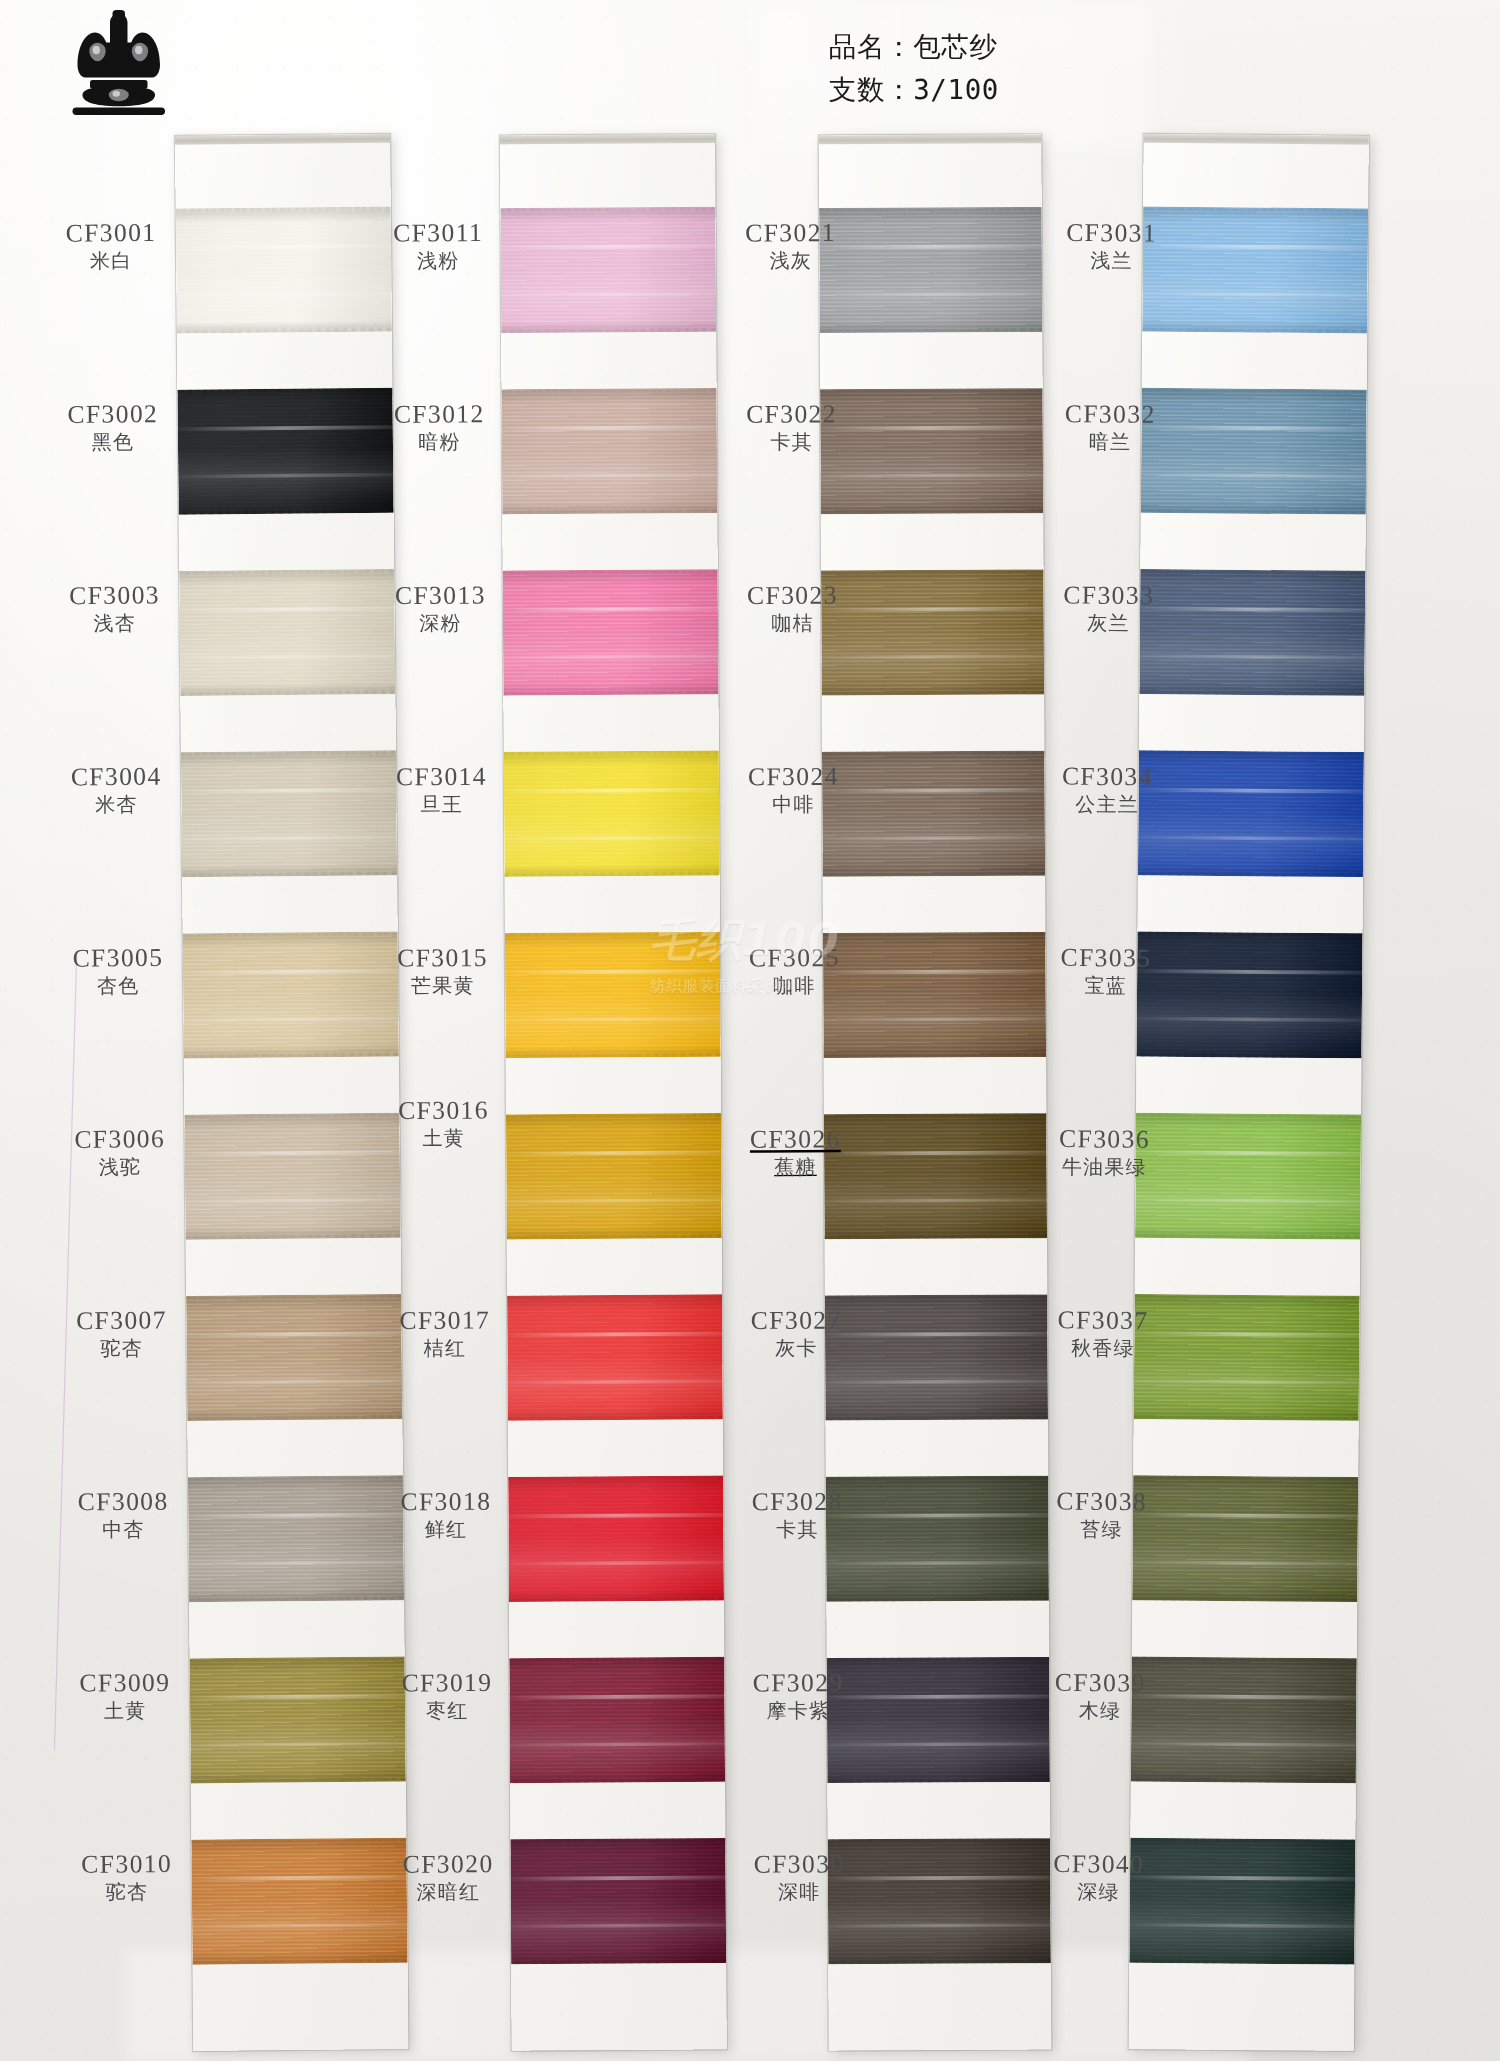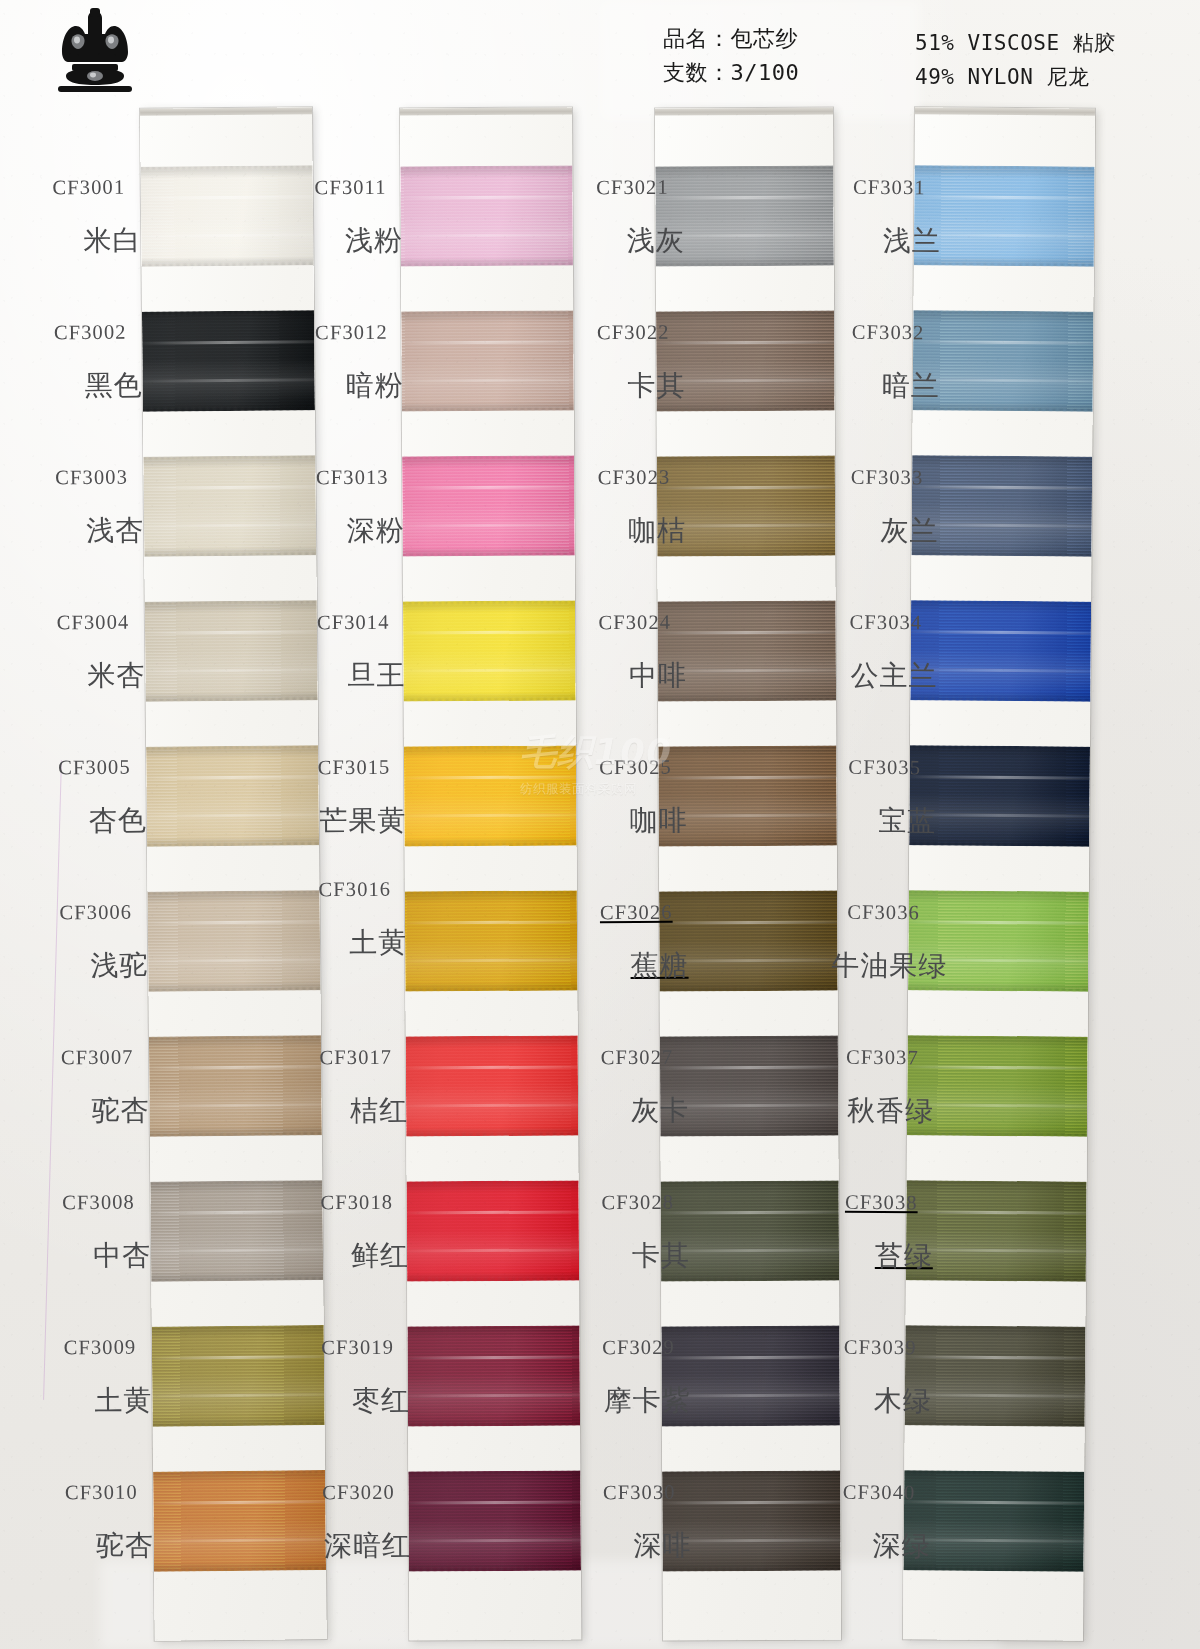--- a/index.html
+++ b/index.html
@@ -102,21 +102,21 @@
   .band .fuzz-b{bottom:-3px;}
 
   .labels{position:absolute;top:0;}
   .label{position:absolute;text-align:center;}
   .code{
     font-family:"Liberation Serif","DejaVu Serif",serif;
     font-size:20.5px;color:#4e4e50;letter-spacing:1.1px;white-space:nowrap;
   }
   .cname{
     font-family:"DejaVu Sans","Liberation Sans",sans-serif;
-    font-size:28px;color:#494a4c;margin-top:23px;white-space:nowrap;letter-spacing:1px;text-align:right;
+    font-size:16px;color:#494a4c;margin-top:0;white-space:nowrap;letter-spacing:1px;
   }
 
   
   .watermark{
     position:absolute;left:520px;top:728px;width:220px;height:72px;
     pointer-events:none;user-select:none;opacity:.30;
   }
   .wm-main{
     font-family:"DejaVu Sans","Liberation Sans",sans-serif;
     font-size:36px;font-weight:700;color:#fff;
@@ -170,24 +170,20 @@
       <span class="brand">
         <br>
       </span>
     </div>
 
     <div class="spec spec-mid">
       <div class="line">品名：包芯纱</div>
       <div class="line">支数：3/100</div>
     </div>
 
-    <div class="spec spec-right">
-      <div class="line">51% VISCOSE 粘胶</div>
-      <div class="line">49% NYLON 尼龙</div>
-    </div>
   </div>
 
   <div class="card-area" id="card-area">
       <div class="column" style="left: 0px;">
         <div class="board" style="left: 140px; width: 172px; top: 8px; height: 1532px; transform: rotate(-0.55deg); transform-origin: 50% 0%;">
           <div class="board-top"></div>
           <div class="band" title="CF3001 米白" style="top: 58px; height: 100px;">
             <div class="fill" style="background: linear-gradient(100deg, rgb(237, 234, 226) 0%, rgb(247, 244, 236) 22%, rgb(255, 253, 245) 58%, rgb(241, 238, 230) 100%);"></div>
             <div class="tex"></div>
             <div class="sheen"></div>
@@ -711,21 +707,21 @@
             <div class="cname">宝蓝</div>
           </div>
           <div class="label" style="left: 0px; width: 104px; top: 801px;">
             <div class="code">CF3036</div>
             <div class="cname">牛油果绿</div>
           </div>
           <div class="label" style="left: 0px; width: 104px; top: 946px;">
             <div class="code">CF3037</div>
             <div class="cname">秋香绿</div>
           </div>
-          <div class="label" style="left: 0px; width: 104px; top: 1091px; text-decoration: underline;">
+          <div class="label" style="left: 0px; width: 104px; top: 1091px;">
             <div class="code">CF3038</div>
             <div class="cname">苔绿</div>
           </div>
           <div class="label" style="left: 0px; width: 104px; top: 1236px;">
             <div class="code">CF3039</div>
             <div class="cname">木绿</div>
           </div>
           <div class="label" style="left: 0px; width: 104px; top: 1381px;">
             <div class="code">CF3040</div>
             <div class="cname">深绿</div>

